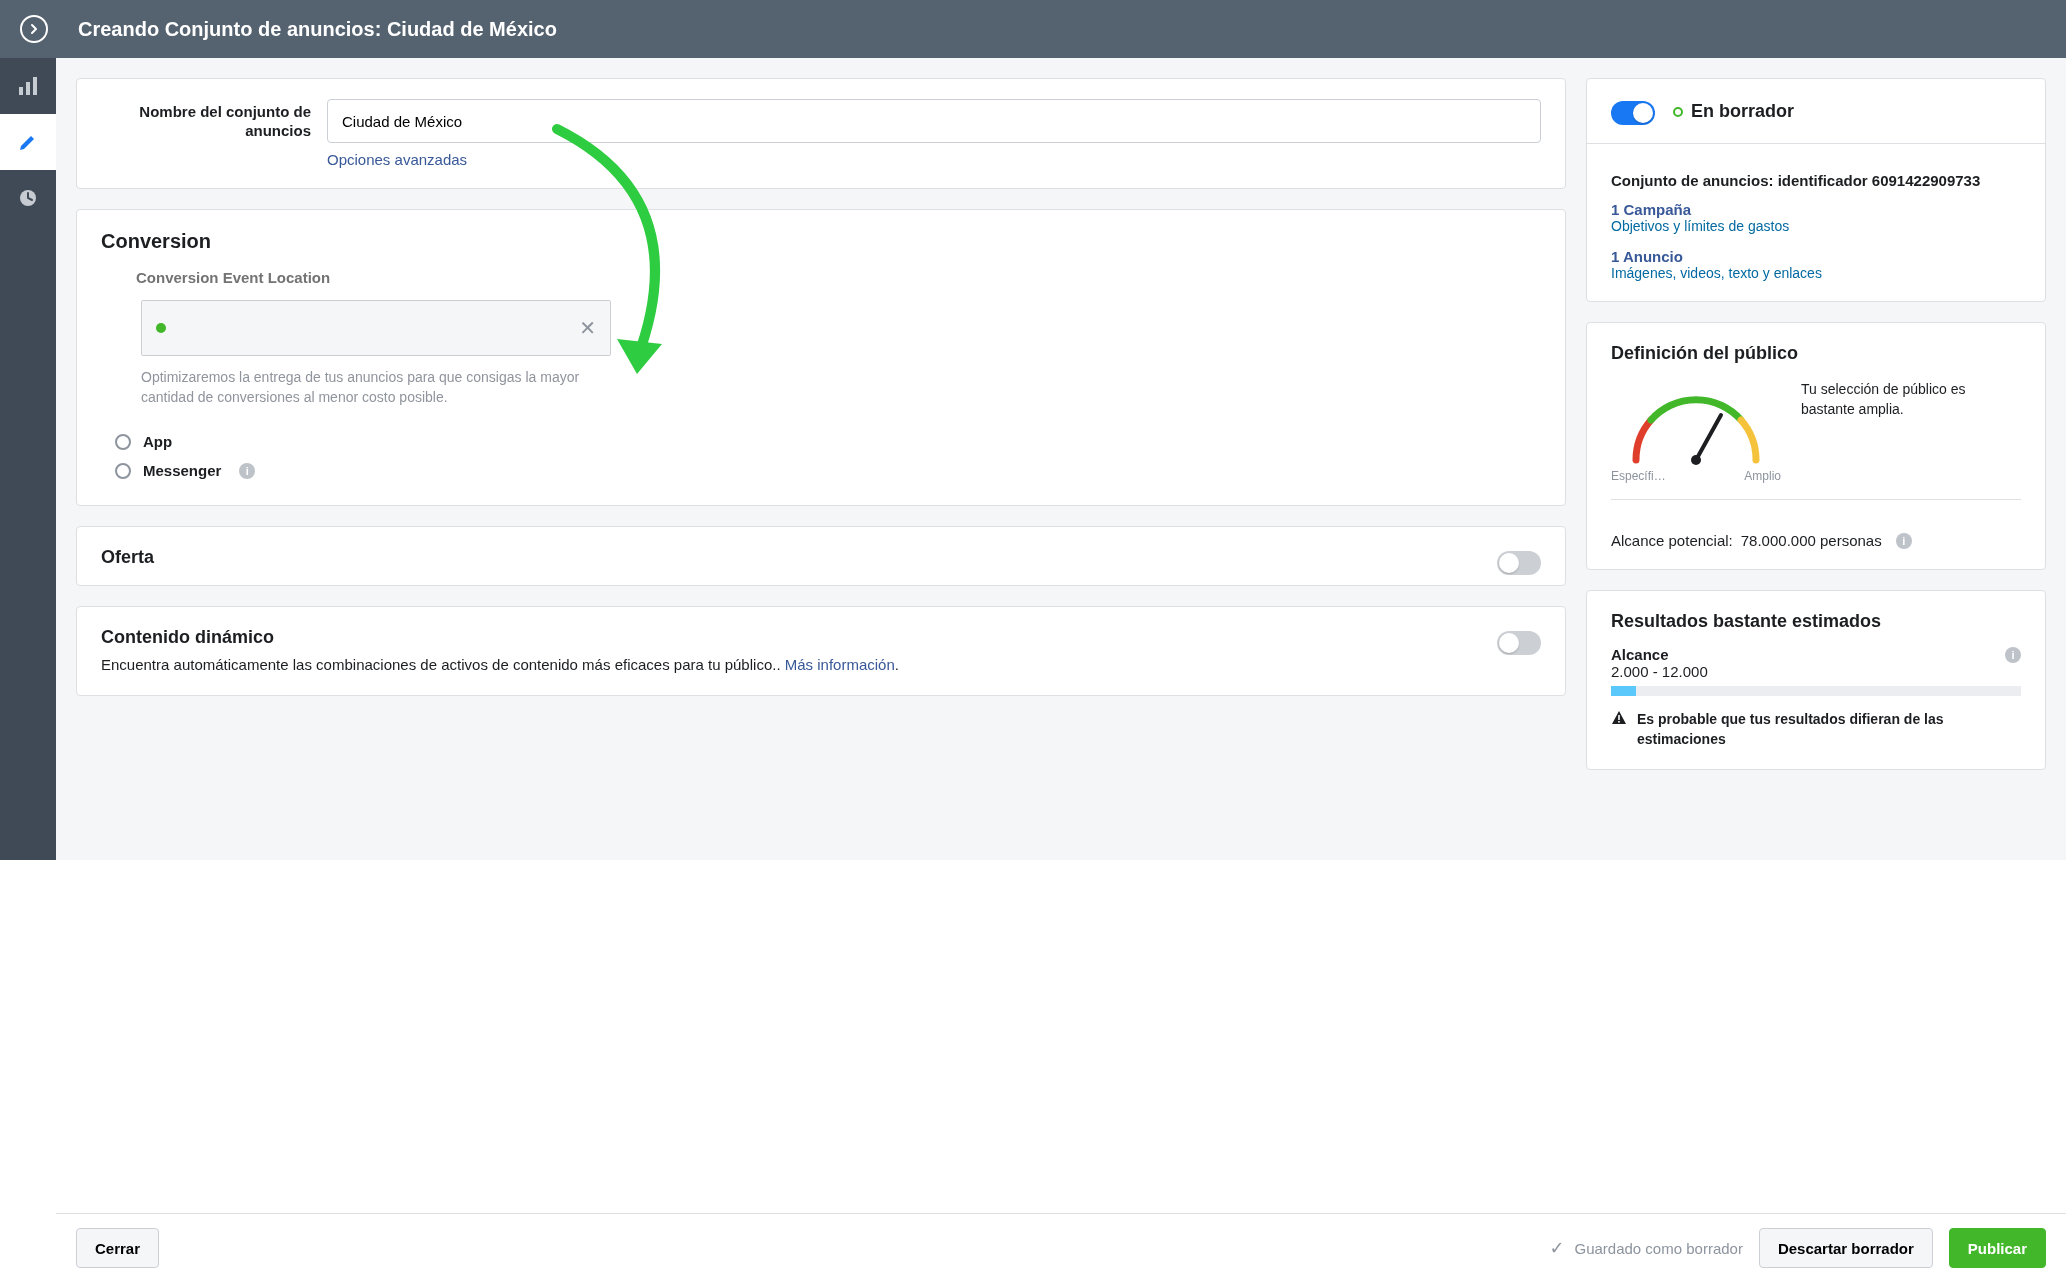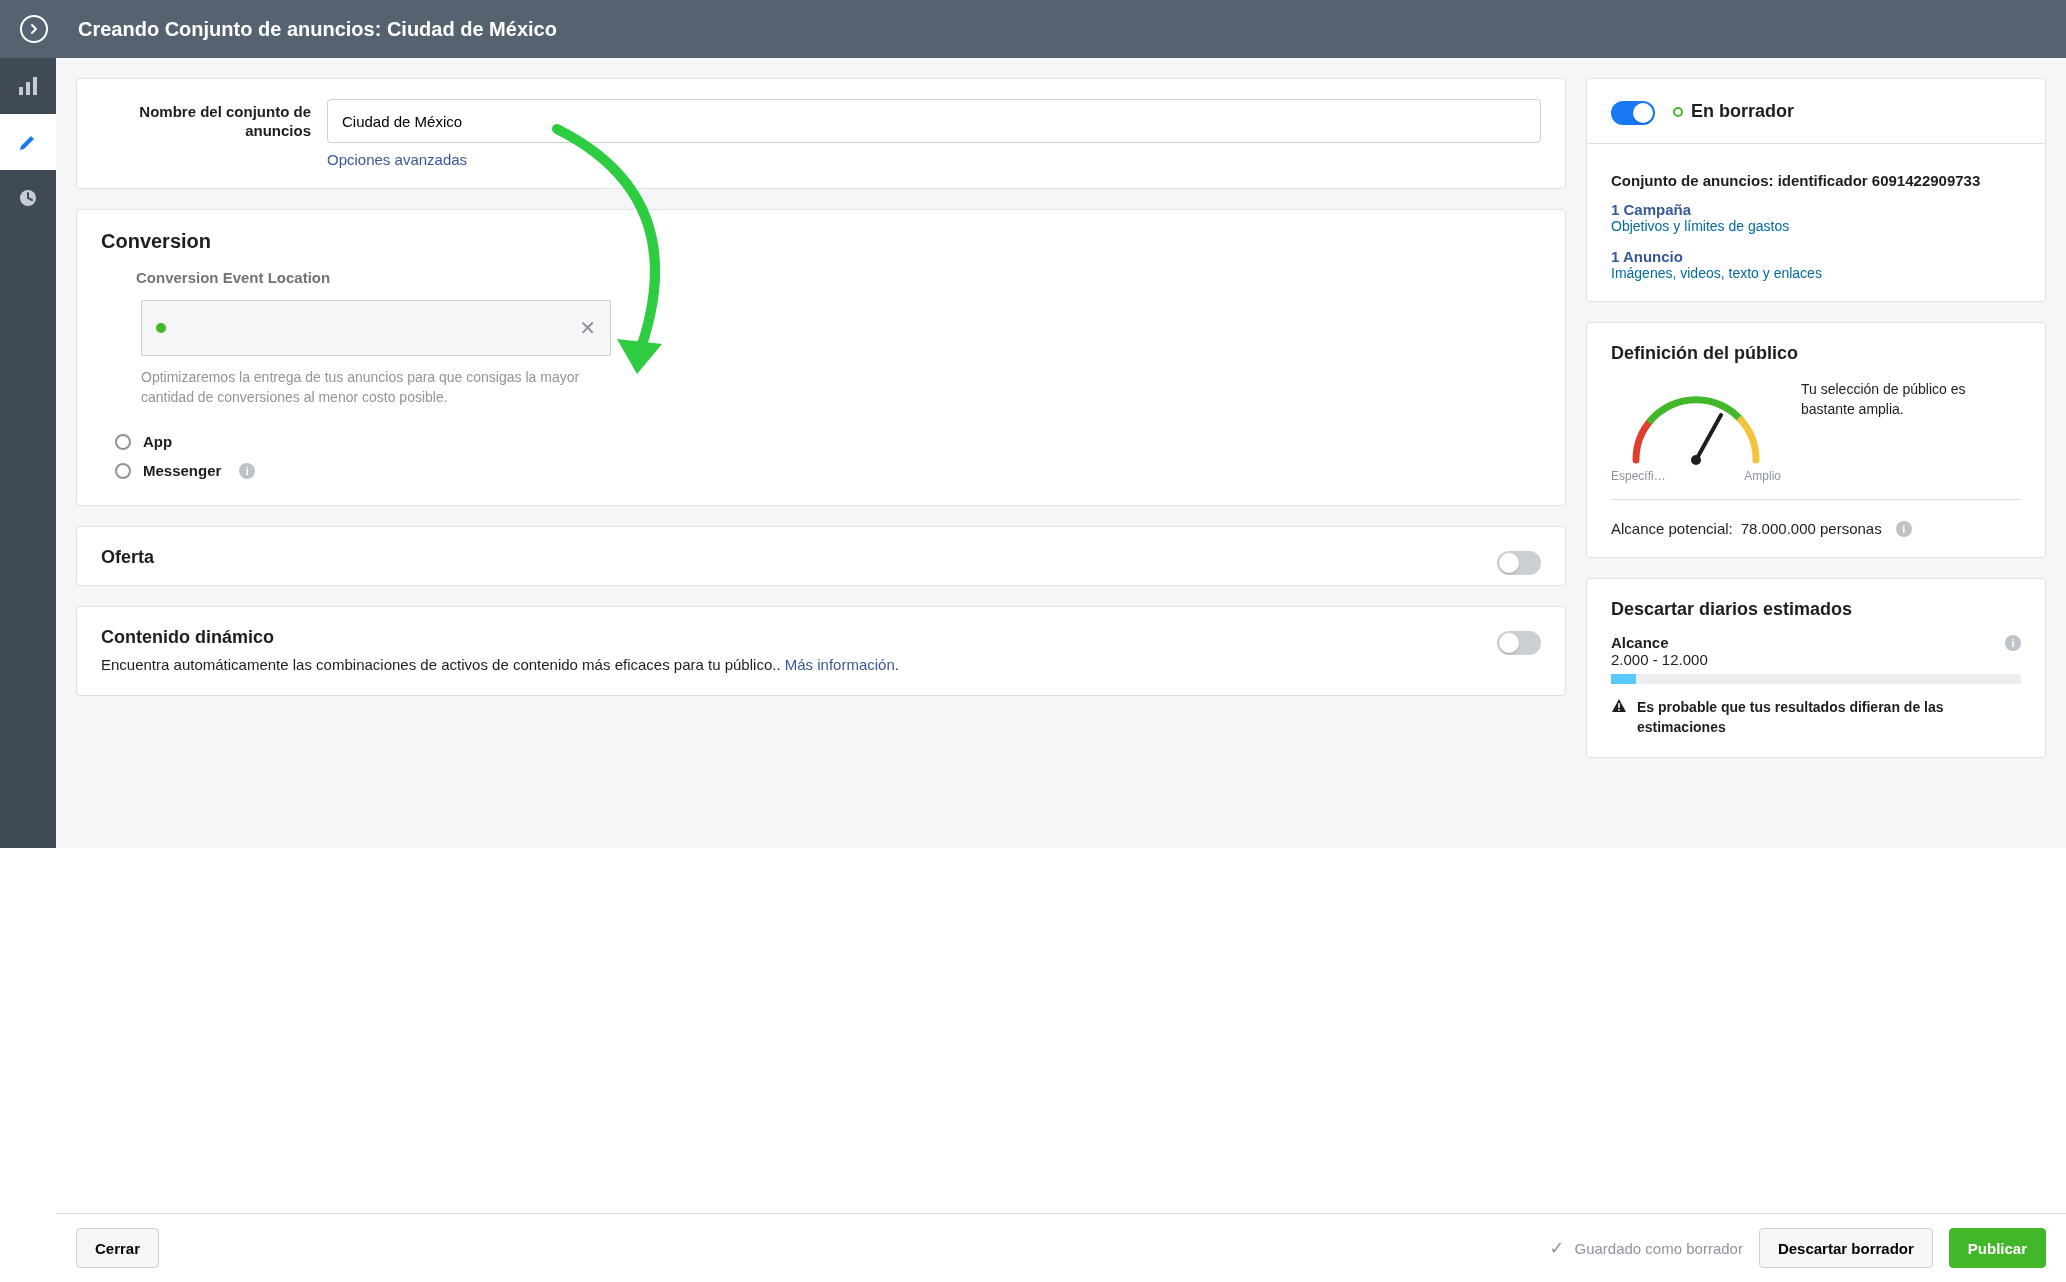--- a/index.html
+++ b/index.html
@@ -60,21 +60,21 @@
 
   .id-text { font-weight:700; font-size:15px; margin-bottom:12px; }
   .panel-link { color:#385898; font-weight:700; font-size:15px; cursor:pointer; }
   .panel-sub { font-size:14px; color:#0369a1; margin-bottom:14px; }
 
   .aud-title { font-size:18px; font-weight:700; margin-bottom:16px; }
   .gauge-row { display:flex; gap:20px; align-items:flex-start; }
   .gauge-wrap { width: 170px; text-align:center; }
   .gauge-labels { display:flex; justify-content:space-between; font-size:12px; color:#8d949e; margin-top:-4px;gap:24px; }
   .aud-msg { flex:1; font-size:14px; line-height:1.4; }
-  .reach-row { display:flex; align-items:center; gap:8px; font-size:15px; margin-top:16px; padding-top:20px; border-top:1px solid #dddfe2; }
+  .reach-row { display:flex; align-items:center; gap:8px; font-size:15px; margin-top:16px; padding-top:32px; border-top:1px solid #dddfe2; }
 
   .est-title { font-size:18px; font-weight:700; margin-bottom:14px; }
   .est-label { font-weight:700; font-size:15px; }
   .est-val { font-size:15px; margin-bottom:6px; }
   .est-bar { height:10px; background:#ebedf0; position:relative; margin-bottom:14px; }
   .est-bar-fill { position:absolute; left:0; top:0; height:100%; width:6%; background:#5ac8fa; }
   .warn-row { display:flex; gap:10px; font-weight:700; font-size:14px; line-height:1.4; }
 
   .footer { position:fixed; bottom:0; left:56px; right:0; background:#fff; border-top:1px solid #dddfe2; padding: 14px 20px; display:flex; align-items:center; gap:16px; }
   .btn { height:40px; padding:0 18px; border-radius:4px; font-size:15px; font-weight:700; cursor:pointer; border:1px solid #ccd0d5; background:#f5f6f7; display:inline-flex; align-items:center; }
@@ -210,21 +210,21 @@
           <div class="aud-msg">Tu selección de público es bastante amplia.</div>
         </div>
         <div class="reach-row">
           <span>Alcance potencial:</span>
           <span>78.000.000 personas</span>
           <span class="info-icon">i</span>
         </div>
       </div>
 
       <div class="card">
-        <div class="est-title">Descartar diarios estimados</div>
+        <div class="est-title">Resultados bastante estimados</div>
         <div style="display:flex; justify-content:space-between; align-items:center;">
           <div class="est-label">Alcance</div>
           <span class="info-icon">i</span>
         </div>
         <div class="est-val">2.000 - 12.000</div>
         <div class="est-bar">
             <div class="est-bar-fill"></div>
           </div>
         <div class="warn-row">
           <span>

